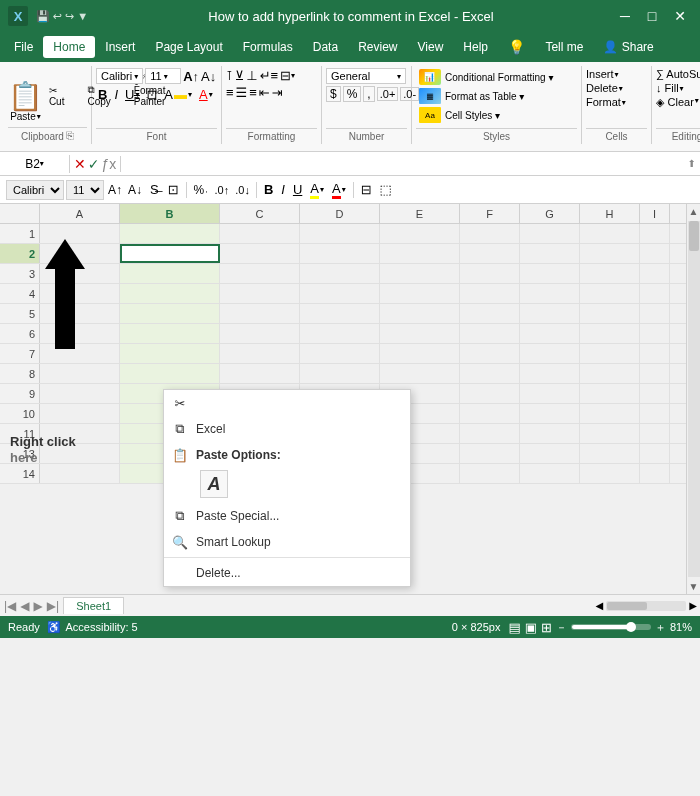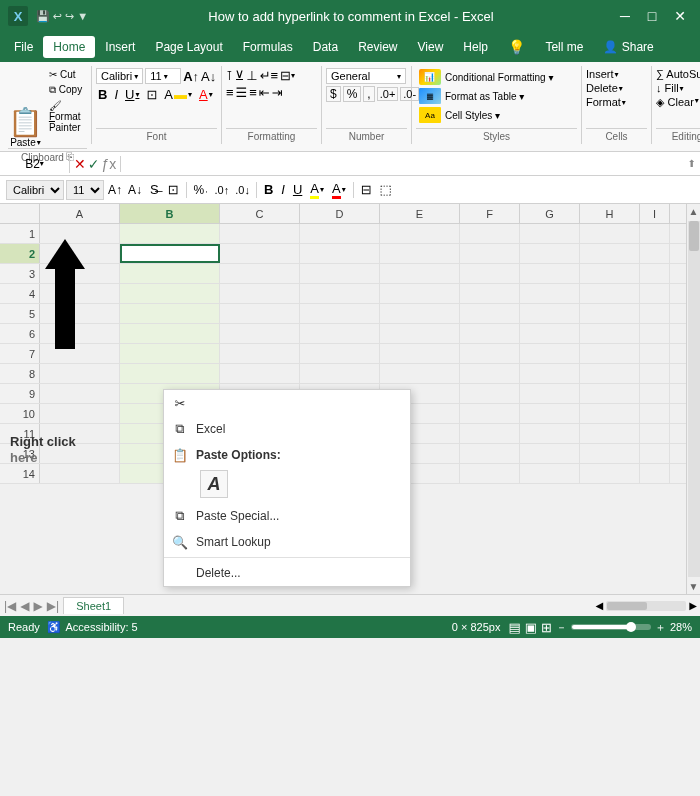--- a/index.html
+++ b/index.html
@@ -258,21 +258,21 @@
       text-align: center;
       padding-top: 2px;
       border-top: 1px solid #d0d0d0;
       display: flex;
       align-items: center;
       justify-content: center;
       gap: 2px;
     }
 
     .paste-area { display: flex; align-items: flex-end; gap: 4px; }
-    .paste-sub { display: flex; flex-direction: column; gap: 2px; }
+    .paste-sub { display: flex; flex-direction: row; gap: 19px; align-items: flex-end; }
     .paste-sub-btn { font-size: 10px; cursor: pointer; padding: 1px 2px; border-radius: 2px; }
     .styles-row {
       display: flex;
       align-items: center;
       gap: 4px;
       cursor: pointer;
       padding: 1px 3px;
       border-radius: 2px;
     }
     .styles-label { font-size: 10px; }
@@ -746,16 +746,16 @@
     <div class="zoom-controls">
       <span style="font-size:13px;cursor:pointer;">▤</span>
       <span style="font-size:13px;cursor:pointer;">▣</span>
       <span style="font-size:13px;cursor:pointer;">⊞</span>
       <span style="font-size:11px;cursor:pointer;">－</span>
       <div style="width:80px;height:6px;background:rgba(255,255,255,0.3);border-radius:3px;position:relative;cursor:pointer;">
         <div style="width:60px;height:4px;background:white;position:absolute;top:1px;left:1px;border-radius:2px;"></div>
         <div style="width:10px;height:10px;background:white;border-radius:50%;position:absolute;top:-2px;left:55px;"></div>
       </div>
       <span style="font-size:11px;cursor:pointer;">＋</span>
-      <span>28%</span>
+      <span>81%</span>
     </div>
   </div>
 </div>
 
 </body></html>

